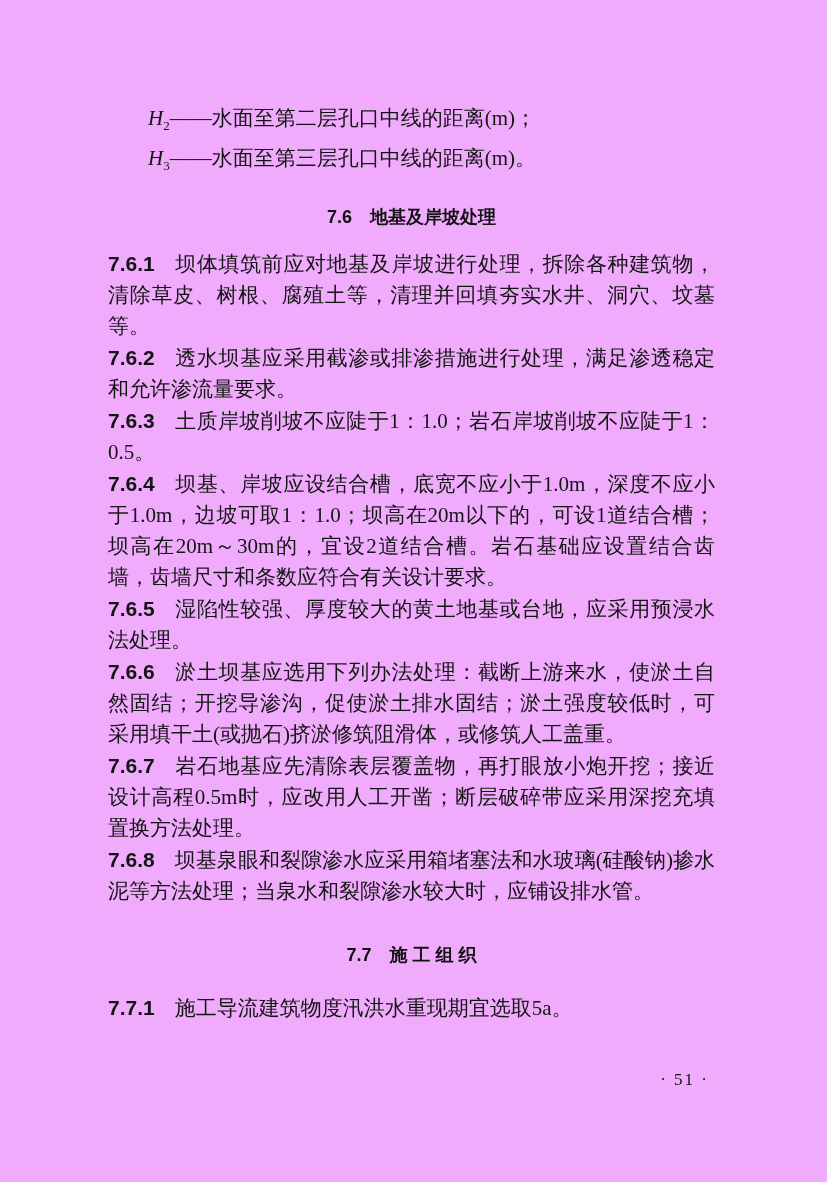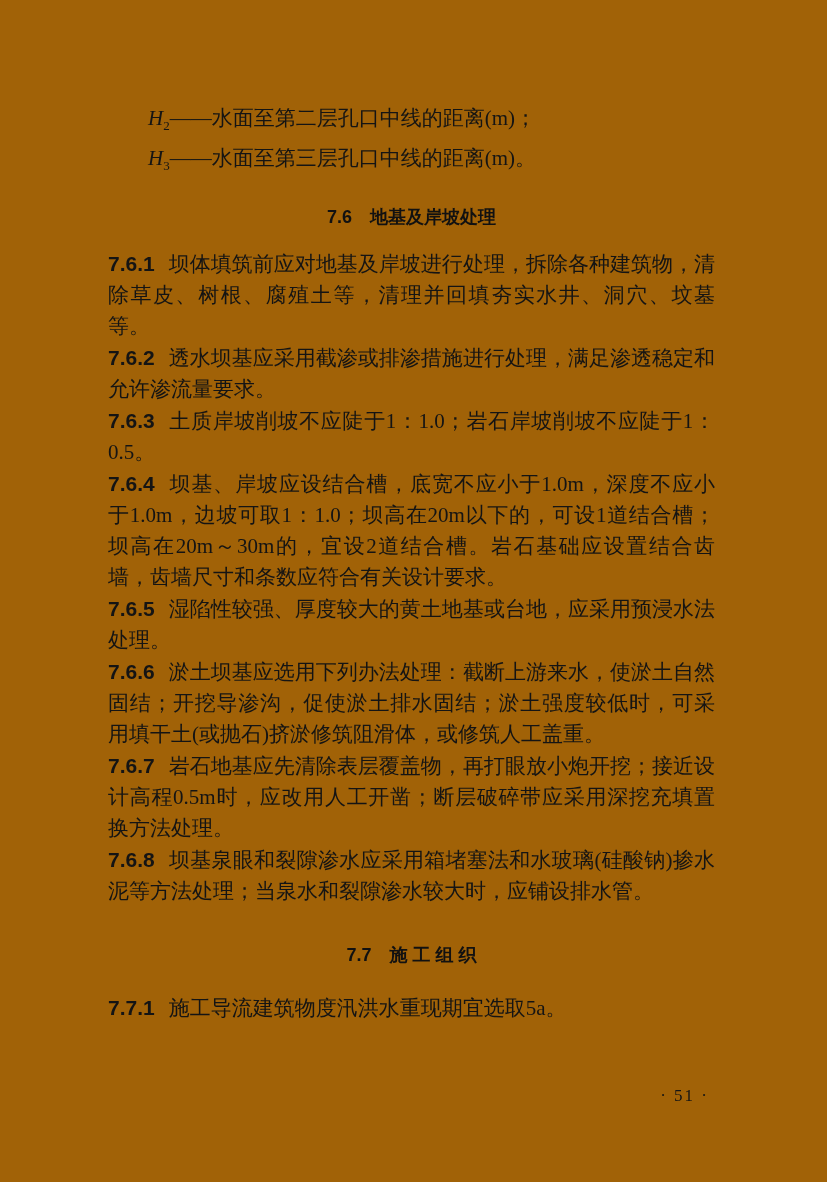--- a/index.html
+++ b/index.html
@@ -5,21 +5,21 @@
   html, body {
     margin: 0;
     padding: 0;
     background: #ffffff;
   }
   .page {
     position: relative;
     width: 827px;
     height: 1182px;
     margin: 0 auto;
-    background: #a16207;
+    background: #f0abfc;
     box-sizing: border-box;
     padding: 98px 112px 0 108px;
     color: #141414;
     font-family: "Liberation Serif", "DejaVu Serif", serif;
   }
   
   .definitions {
     padding-left: 40px;
   }
   .def-line {
@@ -60,28 +60,28 @@
   .clause {
     margin: 0;
     font-size: 21px;
     line-height: 31px;
     text-align: justify;
     text-justify: inter-ideograph;
   }
   .clause-num {
     font-weight: bold;
     font-family: "Liberation Sans", "DejaVu Sans", sans-serif;
-    margin-right: 14px;
+    margin-right: 20px;
     white-space: nowrap;
   }
   
   .page-number {
     position: absolute;
     right: 118px;
-    bottom: 76px;
+    bottom: 92px;
     font-size: 17px;
     letter-spacing: 2px;
     color: #141414;
     font-family: "Liberation Serif", "DejaVu Serif", serif;
   }
 </style>
 </head>
 <body>
 
 <div class="page">

